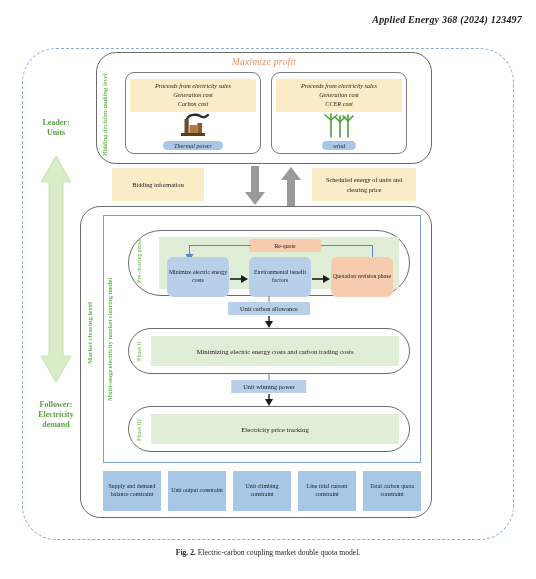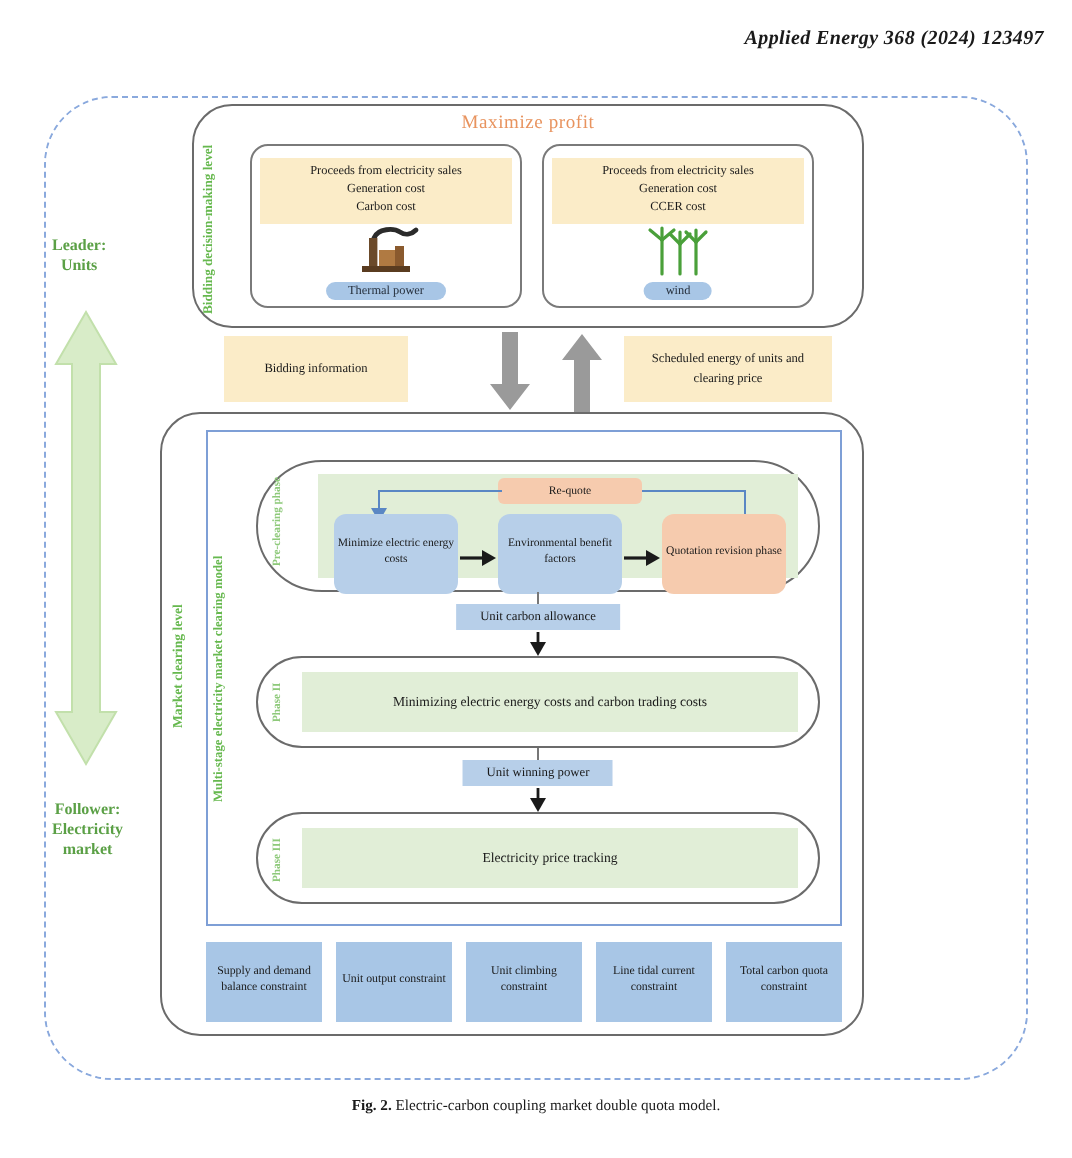--- a/index.html
+++ b/index.html
@@ -25,21 +25,21 @@
     left:22px; top:48px; width:492px; height:492px;
     border:1.4px dashed #8aa9dd;
     border-radius:34px;
     box-sizing:border-box;
   }
 
   
   .leader-col{
     position:absolute;
     left:26px; top:118px; width:60px; height:312px;
-    display:flex; flex-direction:column; align-items:flex-start;
+    display:flex; flex-direction:column; align-items:center;
   }
   .leader-label{
     font-size:8px; font-weight:bold; color:#5ba046;
     text-align:center; line-height:1.25;
   }
   .follower-label{
     font-size:8px; font-weight:bold; color:#5ba046;
     text-align:center; line-height:1.25;
   }
   .bidir-arrow{ flex:1; display:flex; align-items:center; justify-content:center; }
@@ -56,20 +56,21 @@
   }
 
   
   .bidding-panel{
     position:absolute;
     left:96px; top:52px; width:336px; height:112px;
     border:1.3px solid #6b6b6b;
     border-radius:20px;
     box-sizing:border-box;
     background:#fff;
+    font-style:italic;
   }
   .bidding-title{
     position:absolute; top:4px; left:0; width:100%;
     text-align:center; font-size:9.5px; color:#e8935e;
     letter-spacing:.3px;
   }
   .bidding-vlabel{
     position:absolute; left:5px; top:16px; height:92px; width:15px;
     font-size:6.6px;
   }
@@ -231,21 +232,21 @@
 <div class="leader-col">
   <div class="leader-label" style="white-space:pre-line">Leader:
 Units</div>
   <div class="bidir-arrow">
     <svg width="34" height="230" viewBox="0 0 34 230">
       <polygon points="17,2 32,28 24,28 24,202 32,202 17,228 2,202 10,202 10,28 2,28" fill="#d8ecc8" stroke="#c2e0ab" stroke-width="1"></polygon>
     </svg>
   </div>
   <div class="follower-label" style="white-space:pre-line">Follower:
 Electricity
-market</div>
+demand</div>
 </div>
 
 <div class="bidding-panel">
   <div class="bidding-title">Maximize profit</div>
   <div class="vlabel bidding-vlabel">Bidding decision-making level</div>
 
   <div class="unit-box thermal">
     <div class="unit-costs">
       <div>Proceeds from electricity sales</div>
       <div>Generation cost</div>

